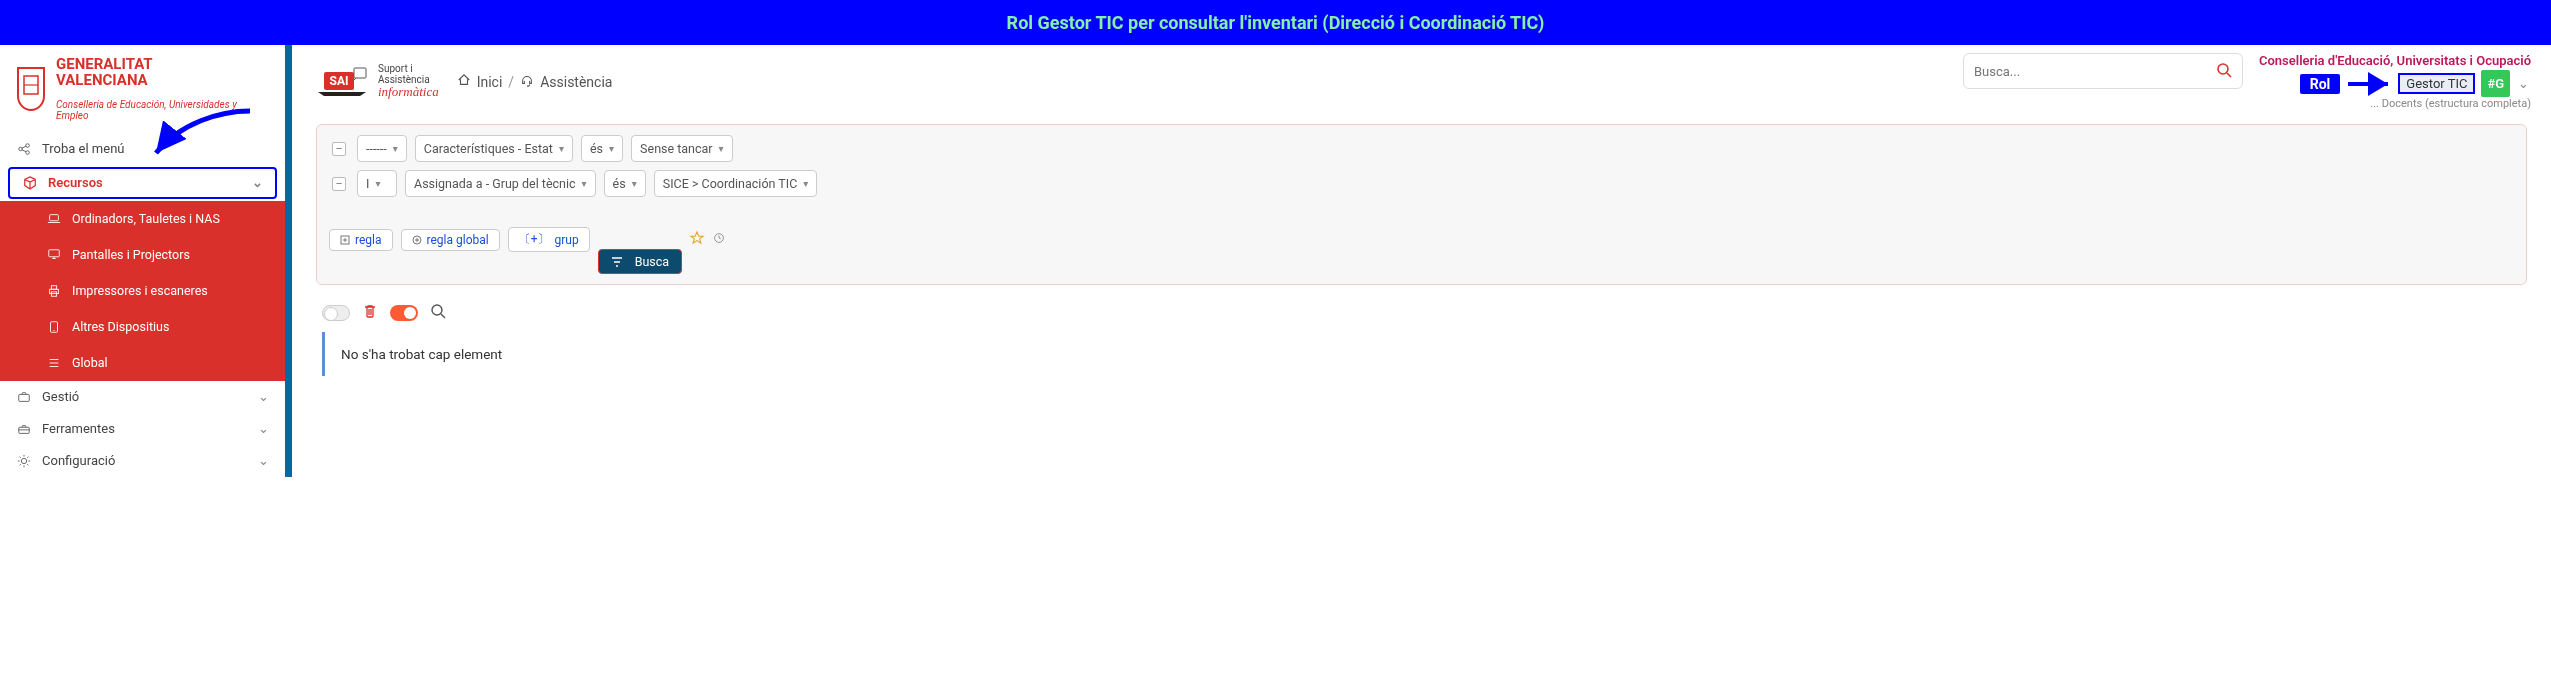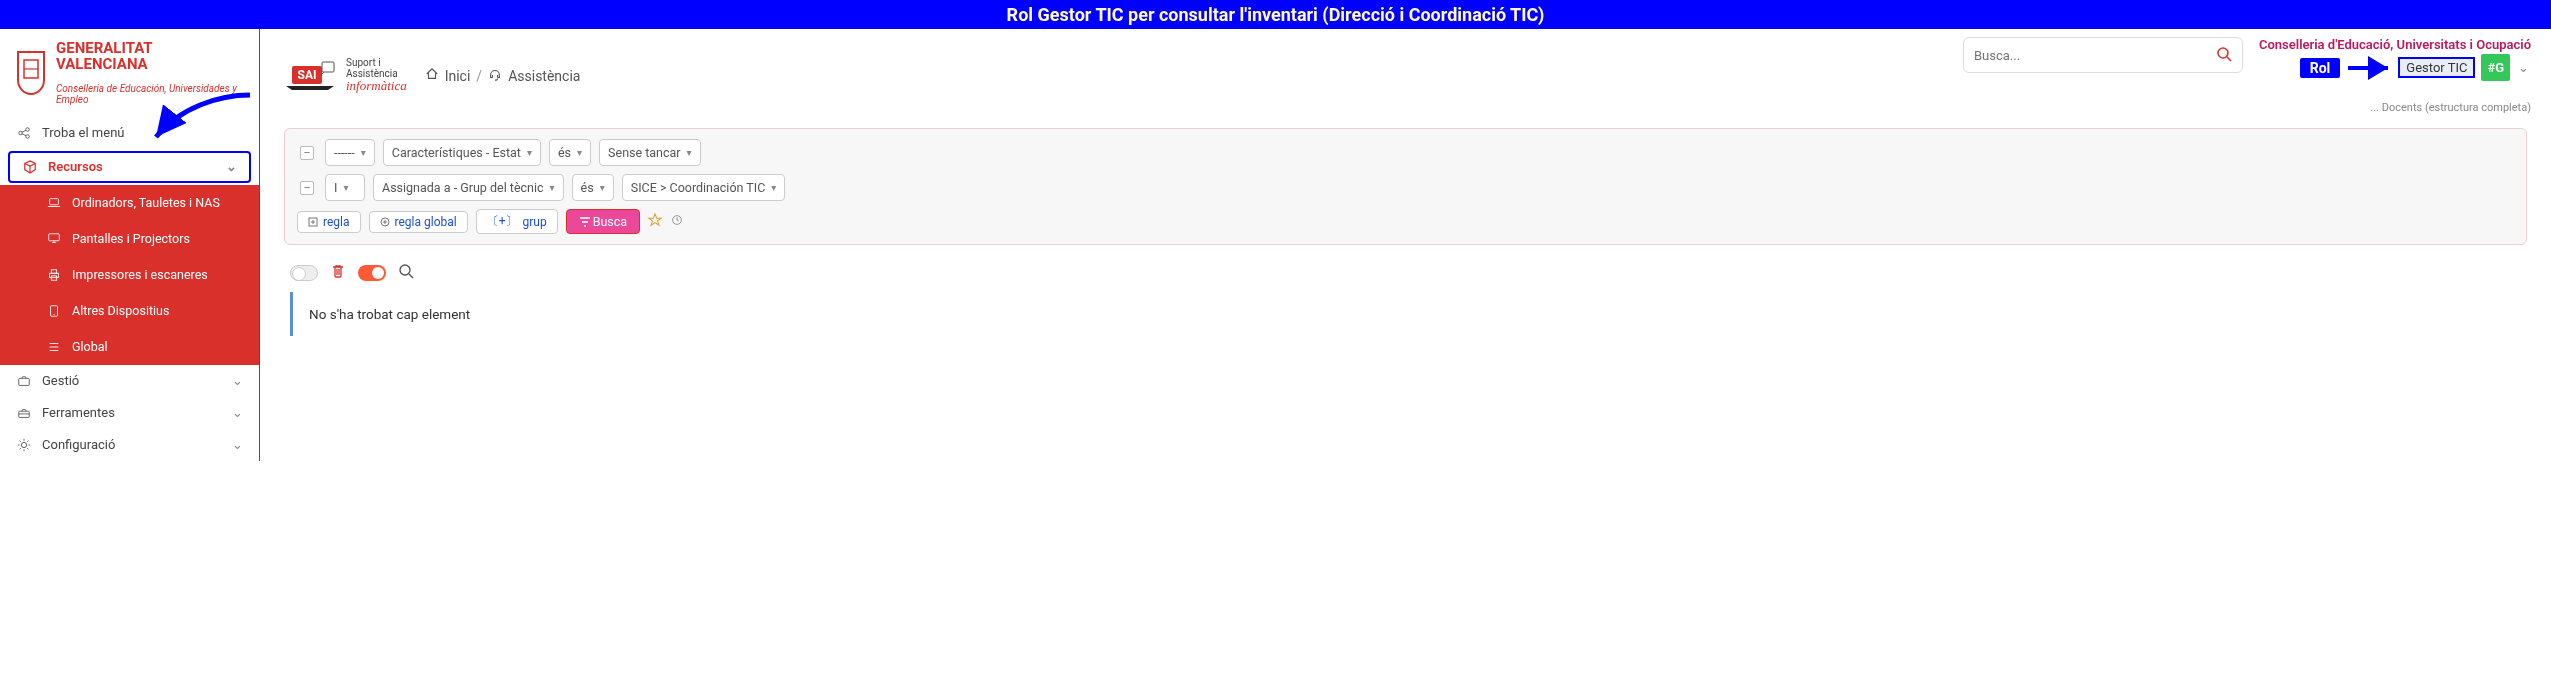--- a/index.html
+++ b/index.html
@@ -1,23 +1,23 @@
 <!DOCTYPE html>
 <html><head>
 <meta charset="utf-8">
 <style>
   * { box-sizing: border-box; margin: 0; padding: 0; font-family: -apple-system, BlinkMacSystemFont, "Segoe UI", Roboto, Arial, sans-serif; }
   body { background: #fff; font-size: 13px; color: #333; width: 2551px; }
 
-  .top-banner { background: #0000ff; color: #fef9c3; font-weight: bold; text-align: center; padding: 4px 0; font-size: 18px; }
+  .top-banner { background: #0000ff; color: #86efac; font-weight: bold; text-align: center; padding: 12px 0; font-size: 18px; }
 
   .layout { display: flex; }
 
   
-  .sidebar { width: 260px; background: #fff; border-right: 1px solid #0369a1; }
+  .sidebar { width: 292px; background: #fff; border-right: 7px solid #0369a1; }
   .gv-logo { padding: 12px 14px; display: flex; gap: 8px; align-items: center; }
   .gv-logo svg { flex: 0 0 auto; }
   .gv-text { color: #d9302c; font-weight: 700; font-size: 15px; line-height: 1.05; }
   .gv-sub { color: #d9302c; font-size: 10px; margin-top: 10px; line-height: 1.1; font-style: italic; }
 
   .menu-item { display: flex; align-items: center; gap: 10px; padding: 8px 16px; color: #444; cursor: pointer; font-size: 13px; }
   .menu-item .ico { width: 16px; height: 16px; display: inline-flex; align-items: center; justify-content: center; }
   .menu-item .chev { margin-left: auto; color: #888; }
   .menu-item.active { color: #d9302c; font-weight: 600; }
   .menu-item.framed { border: 2px solid #0000ff; border-radius: 4px; margin: 2px 8px; padding: 6px 12px; }
@@ -42,33 +42,33 @@
   .searchbox .mag { color: #d9302c; }
 
   .org-block { text-align: right; font-size: 13px; position: relative; }
   .org-line1 { color: #be185d; font-weight: 600; margin-bottom: 2px; }
   .org-row2 { display: flex; align-items: center; justify-content: flex-end; gap: 6px; }
   .rol-badge { background: #0000ff; color: #fff; font-weight: 700; padding: 2px 10px; border-radius: 2px; font-size: 14px; }
   .rol-arrow svg { display: block; }
   .gestor-badge { border: 2px solid #0000ff; padding: 1px 6px; font-size: 13px; color: #333; background: #e9eef6; }
   .hg-badge { background: #34c759; color: #fff; padding: 6px 6px; font-size: 13px; border-radius: 2px; font-weight: 600; }
   .chev-sm { color: #888; padding: 0 2px; }
-  .org-line3 { color: #888; font-size: 11px; margin-top: 20px; }
+  .org-line3 { color: #888; font-size: 11px; margin-top: 0; }
 
   
   .filter-panel { margin: 10px 24px 8px 24px; border: 1px solid #eccfcf; border-radius: 6px; background: #f7f7f7; padding: 10px 12px; }
   .filter-row { display: flex; align-items: center; gap: 8px; margin-bottom: 8px; }
   .chkcol { width: 20px; display: flex; justify-content: center; }
   .minus-chk { width: 14px; height: 14px; border: 1px solid #bbb; border-radius: 2px; background: #fff; display: inline-flex; align-items: center; justify-content: center; color: #777; font-size: 11px; line-height: 1; }
   .fselect { background: #fff; border: 1px solid #ccc; border-radius: 4px; padding: 5px 8px; font-size: 12.5px; color: #555; display: inline-flex; align-items: center; gap: 6px; cursor: pointer; }
   .fselect .car { color: #888; font-size: 10px; }
 
   .filter-actions { display: flex; align-items: center; gap: 8px; margin-top: 4px; }
   .pill-btn { background: #fff; border: 1px solid #ccc; border-radius: 4px; padding: 3px 10px; font-size: 12px; color: #1d4ed8; display: inline-flex; align-items: center; gap: 5px; cursor: pointer; }
-  .busca-btn { background: #ec4899; color: #fff; border: 1px solid #d9302c; border-radius: 4px; padding: 4px 12px; font-size: 12.5px; display: inline-flex; align-items: center; gap: 2px; cursor: pointer; }
+  .busca-btn { background: #0c4a6e; color: #fff; border: 1px solid #d9302c; border-radius: 4px; padding: 4px 12px; font-size: 12.5px; display: inline-flex; align-items: center; gap: 12px; cursor: pointer; margin-top: 44px; }
   .star-ico { color: #e2a030; }
 
   
   .results-bar { margin: 18px 30px 6px 30px; display: flex; align-items: center; gap: 12px; }
   .toggle-off { width: 28px; height: 16px; border-radius: 8px; background: #eee; border: 1px solid #ccc; position: relative; }
   .toggle-off::after { content: ""; position: absolute; width: 12px; height: 12px; border-radius: 50%; background: #fff; top: 1px; left: 1px; border: 1px solid #ccc; }
   .toggle-on { width: 28px; height: 16px; border-radius: 8px; background: #ff5a36; position: relative; }
   .toggle-on::after { content: ""; position: absolute; width: 12px; height: 12px; border-radius: 50%; background: #fff; top: 2px; right: 2px; }
   .trash-ico { color: #d9302c; }
 

